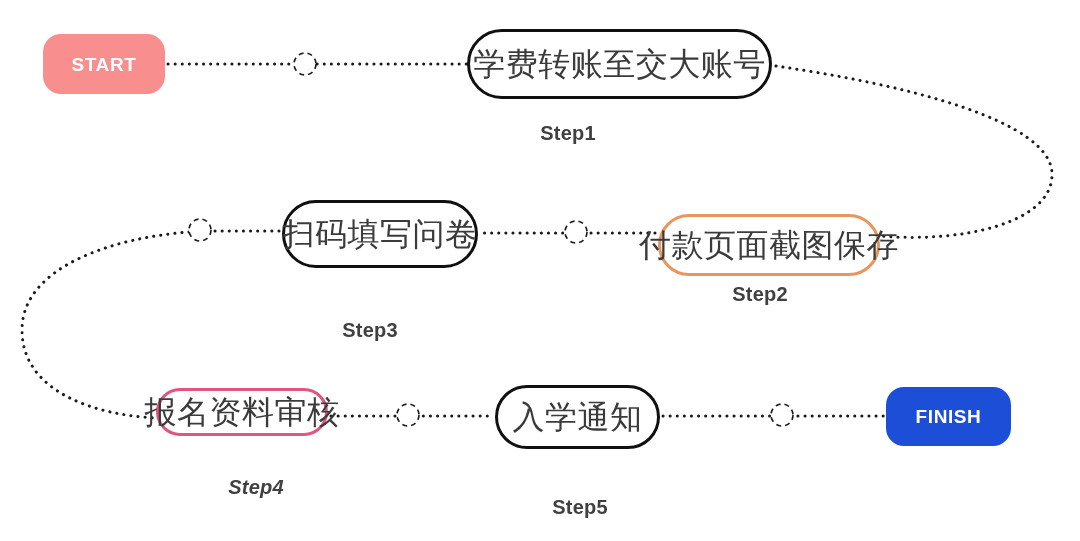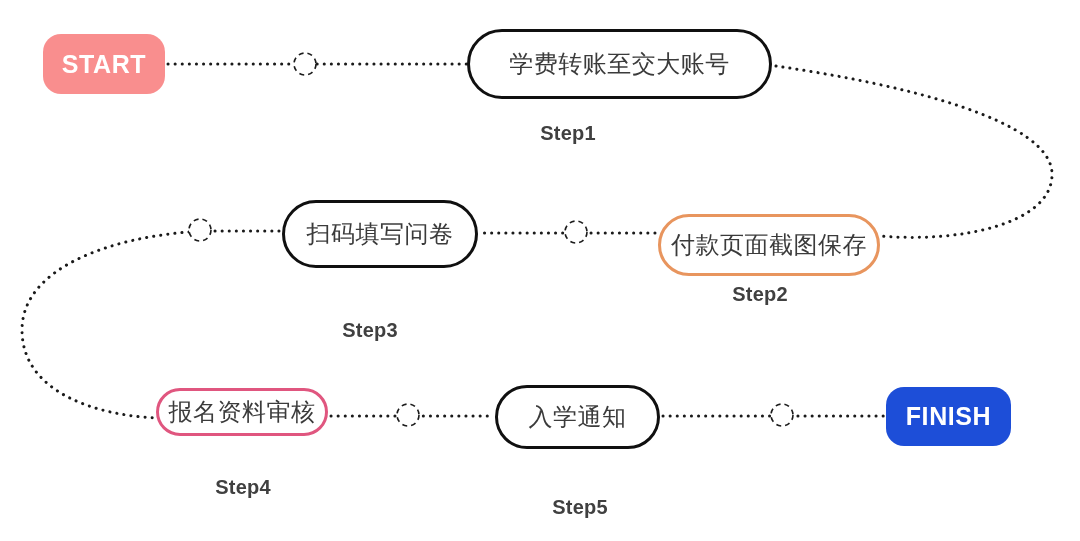--- a/index.html
+++ b/index.html
@@ -33,29 +33,29 @@
     align-items: center;
     justify-content: center;
     background: #ffffff;
     white-space: nowrap;
   }
   .node-box.terminal {
     border: none;
   }
   .node-label-cn {
     font-family: "DejaVu Sans", "Liberation Sans", sans-serif;
-    font-size: 24px;
+    font-size: 32px;
     font-weight: 400;
     color: #3b3b3b;
     letter-spacing: 0.5px;
     line-height: 1;
   }
   .node-label-en {
     font-family: "Liberation Sans", "DejaVu Sans", sans-serif;
-    font-size: 25px;
+    font-size: 19px;
     font-weight: bold;
     color: #ffffff;
     letter-spacing: 0.6px;
     line-height: 1;
   }
   .step-caption {
     position: absolute;
     font-family: "Liberation Sans", "DejaVu Sans", sans-serif;
     font-size: 20px;
     font-weight: bold;
@@ -109,17 +109,17 @@
         <span class="node-label-cn" style="color: rgb(59, 59, 59);">入学通知</span>
       </div>
       <div class="node-box terminal" style="left: 886px; top: 387px; width: 125px; height: 59px; border-radius: 18px; background: #1d4ed8;">
         <span class="node-label-en">FINISH</span>
       </div>
     </div>
   <div id="caption-layer">
       <div class="step-caption" style="left: 568px; top: 122px;">Step1</div>
       <div class="step-caption" style="left: 760px; top: 283px;">Step2</div>
       <div class="step-caption" style="left: 370px; top: 283px; margin-top: 36px;">Step3</div>
-      <div class="step-caption" style="left: 243px; top: 476px;">Step4</div>
+      <div class="step-caption" style="left: 256px; top: 476px; font-style: italic;">Step4</div>
       <div class="step-caption" style="left: 580px; top: 476px; margin-top: 20px;">Step5</div>
     </div>
 
 </div>
 
 </body></html>

